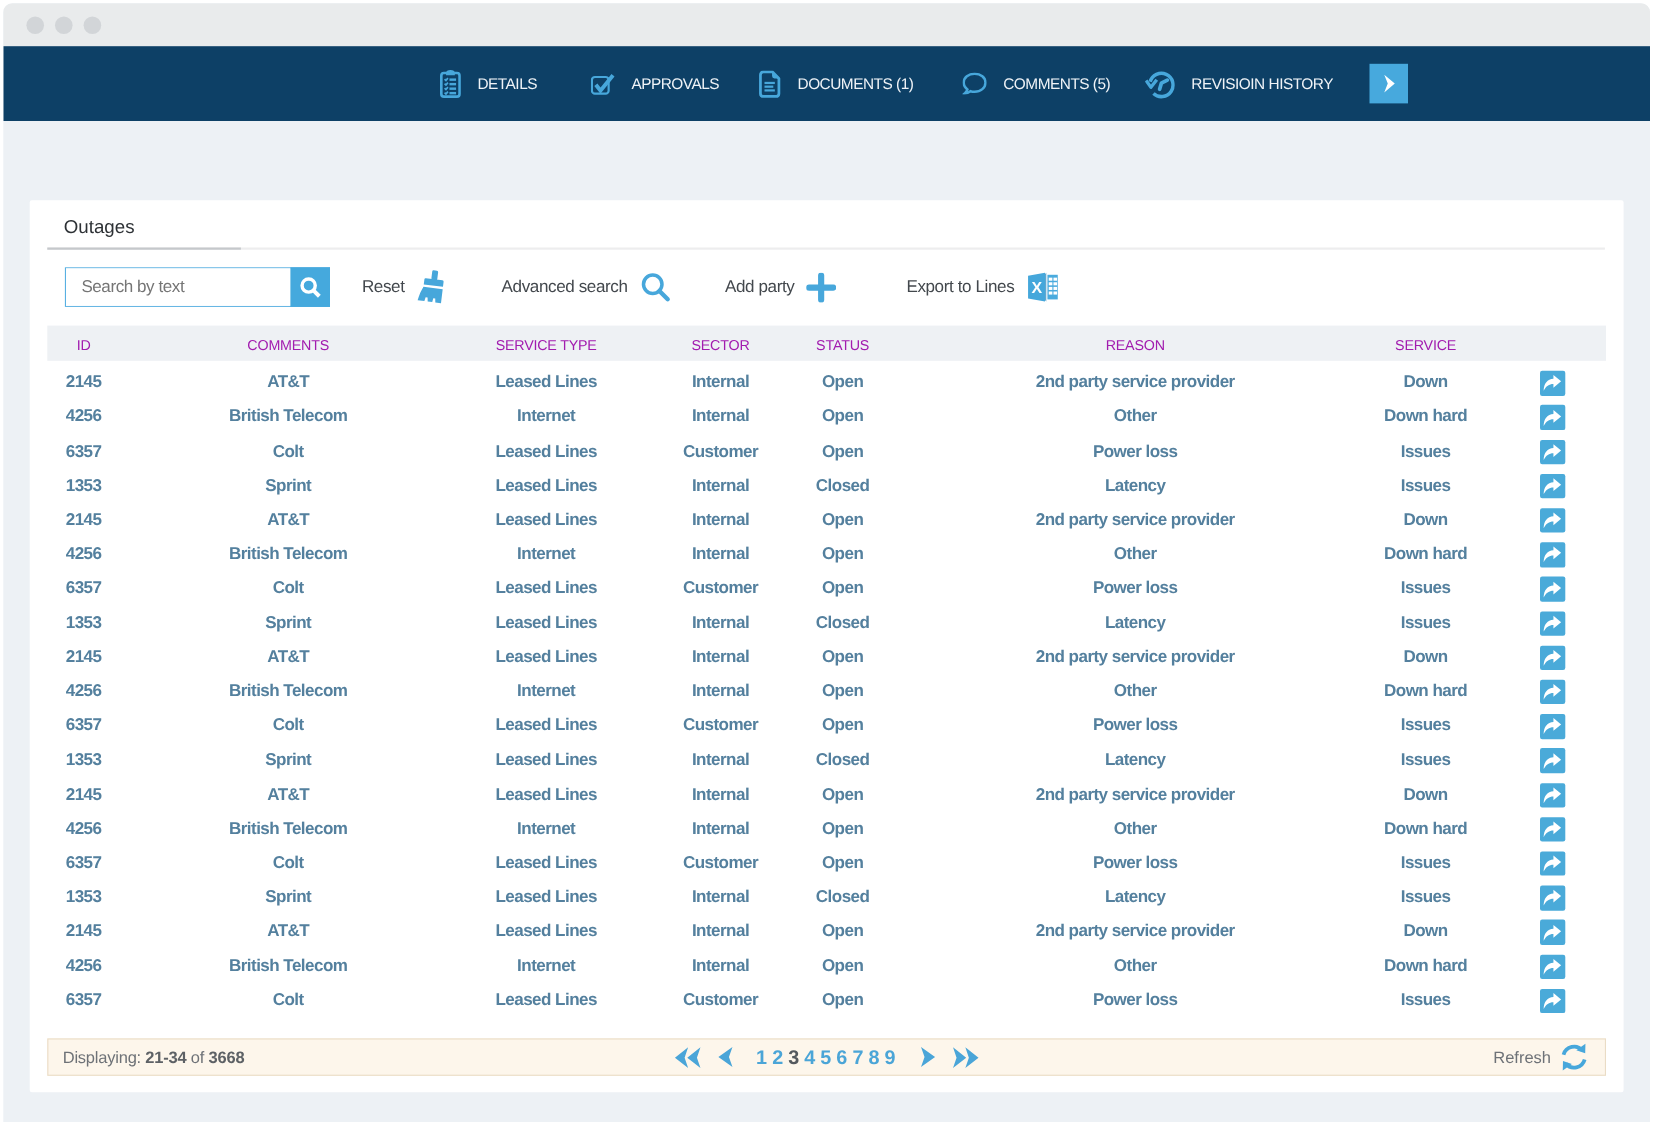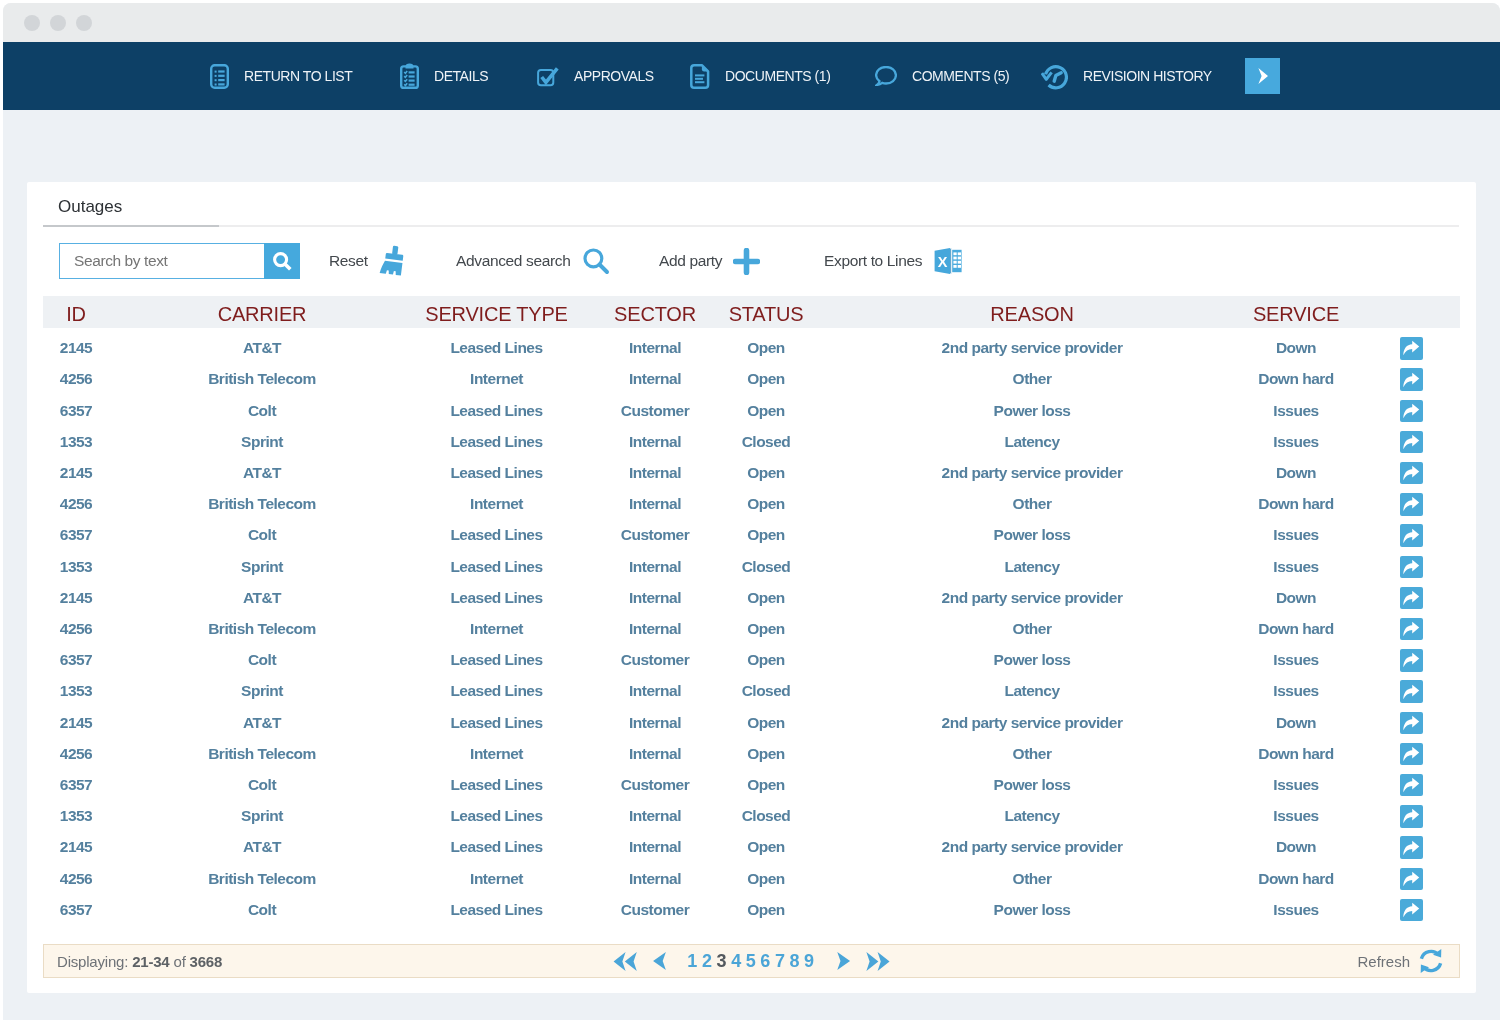--- a/index.html
+++ b/index.html
@@ -20,21 +20,21 @@
 .tabname { position:absolute; left:31px; top:15px; font-size:17px; color:#2d3135; }
 
 .search { position:absolute; left:32px; top:61px; width:241px; height:36px; border:1px solid #58b0e2; background:#fff; }
 .search input { position:absolute; left:0; top:0; width:204px; height:34px; border:0; outline:none; padding-left:14px; font-size:15.5px; letter-spacing:-0.4px; color:#53585d; font-family:"Liberation Sans", sans-serif; }
 .search .btn { position:absolute; right:-1px; top:-1px; width:36px; height:36px; background:#45a9dd; display:flex; align-items:center; justify-content:center; }
 .tool { position:absolute; top:61px; height:36px; display:flex; align-items:center; font-size:15.5px; letter-spacing:-0.35px; color:#43484d; }
 .tool svg { margin-left:11px; }
 
 .thead { position:absolute; left:16px; top:114px; width:1417px; height:32px; background:#eef1f4; }
 .thead span, .trow span { position:absolute; transform:translateX(-50%); white-space:nowrap; top:50%; margin-top:-9px; line-height:18px; }
-.thead span { font-size:20px; color:#7f1d1d; letter-spacing:-0.2px; margin-top:-7.5px !important; }
+.thead span { font-size:13px; color:#a21caf; letter-spacing:-0.2px; margin-top:-7.5px !important; }
 .trow { position:absolute; left:16px; width:1417px; height:31.2px; }
 .trow span { font-size:15.5px; font-weight:bold; color:#54809e; letter-spacing:-0.5px; }
 .share { position:absolute; left:1357px; top:4.5px; width:22.5px; height:22.5px; background:#4aaad9; border-radius:2px; display:flex; align-items:center; justify-content:center; }
 
 .fbar { position:absolute; left:16px; top:762px; width:1417px; height:34px; background:#fdf6eb; border:1px solid #eadcc5; display:flex; align-items:center; }
 .fdisp { margin-left:13px; font-size:15px; letter-spacing:-0.2px; color:#6e7277; }
 .fdisp b { color:#5d6165; }
 .pager { position:absolute; left:50%; transform:translateX(-50%); display:flex; align-items:center; }
 .pnum { font-size:18px; font-weight:bold; color:#4ba5d7; width:14.6px; text-align:center; }
 .pnum.act { color:#54595e; }
@@ -42,36 +42,20 @@
 </style>
 </head>
 <body>
 <div class="window">
   <div class="titlebar">
       <span class="dot"></span>
       <span class="dot"></span>
       <span class="dot"></span>
     </div>
   <div class="navbar" id="navbar">
-<div class="nav-item" style="left:207px">
-        <svg width="19" height="25" viewBox="0 0 19 25">
-          <rect x="1.2" y="1.2" width="16.6" height="22.6" rx="3.5" fill="none" stroke="#47a7db" stroke-width="2.4"></rect>
-<g fill="#47a7db">
-<rect x="4.6" y="6.6" width="2" height="2"></rect>
-            <rect x="8.2" y="6.4" width="6.4" height="2.2"></rect>
-<rect x="4.6" y="10.9" width="2" height="2"></rect>
-            <rect x="8.2" y="10.7" width="6.4" height="2.2"></rect>
-<rect x="4.6" y="15.2" width="2" height="2"></rect>
-            <rect x="8.2" y="15.0" width="6.4" height="2.2"></rect>
-<rect x="4.6" y="19.5" width="2" height="2"></rect>
-            <rect x="8.2" y="19.3" width="6.4" height="2.2"></rect>
-</g>
-        </svg>
-        <span>RETURN TO LIST</span>
-      </div>
 <div class="nav-item" style="left:397px">
         <svg width="19" height="26" viewBox="0 0 19 26">
           <rect x="1.2" y="3.4" width="16.6" height="21.4" rx="2.4" fill="none" stroke="#47a7db" stroke-width="2.4"></rect>
 <path d="M5.5 3.4 C5.5 1.6 7 0.6 9.5 0.6 C12 0.6 13.5 1.6 13.5 3.4 L13.5 5.4 L5.5 5.4 Z" fill="#47a7db"></path>
 <g fill="#47a7db">
 <rect x="8.6" y="8.3" width="6" height="2.2"></rect>
 <rect x="8.6" y="12.4" width="6" height="2.2"></rect>
 <rect x="8.6" y="16.5" width="6" height="2.2"></rect>
 <rect x="8.6" y="20.6" width="6" height="2.2"></rect>
 </g>
@@ -177,21 +161,21 @@
             <rect x="24.7" y="13.8" width="3.3" height="2.8"></rect>
 <rect x="20.4" y="18.0" width="3.3" height="2.8"></rect>
             <rect x="24.7" y="18.0" width="3.3" height="2.8"></rect>
 </g>
 <text x="9.3" y="19.6" font-family="Liberation Sans, sans-serif" font-size="14.5" font-weight="bold" fill="#fff" text-anchor="middle">X</text>
         </svg>
       </div>
 
 <div class="thead">
         <span style="left:33px">ID</span>
-        <span style="left:219px">CARRIER</span>
+        <span style="left:219px">COMMENTS</span>
         <span style="left:453.5px">SERVICE TYPE</span>
         <span style="left:612px">SECTOR</span>
         <span style="left:723px">STATUS</span>
         <span style="left:989px">REASON</span>
         <span style="left:1253px">SERVICE</span>
       </div>
 
 <div class="trow" style="top:150.6px">
         <span style="left:33px">2145</span>
         <span style="left:219px">AT&amp;T</span>

